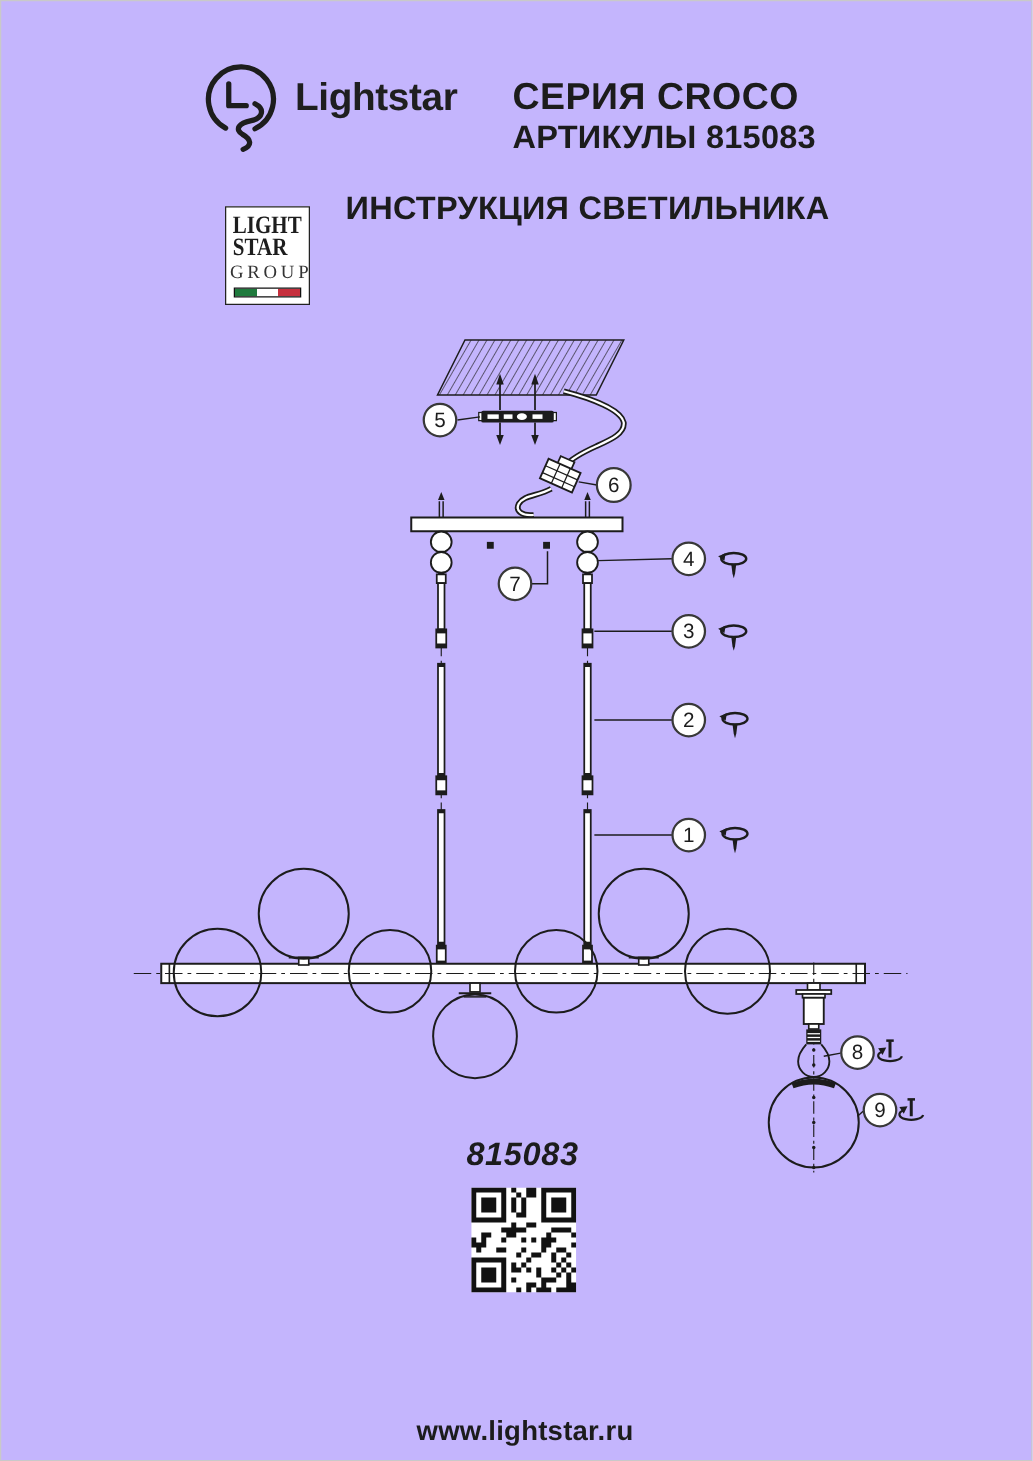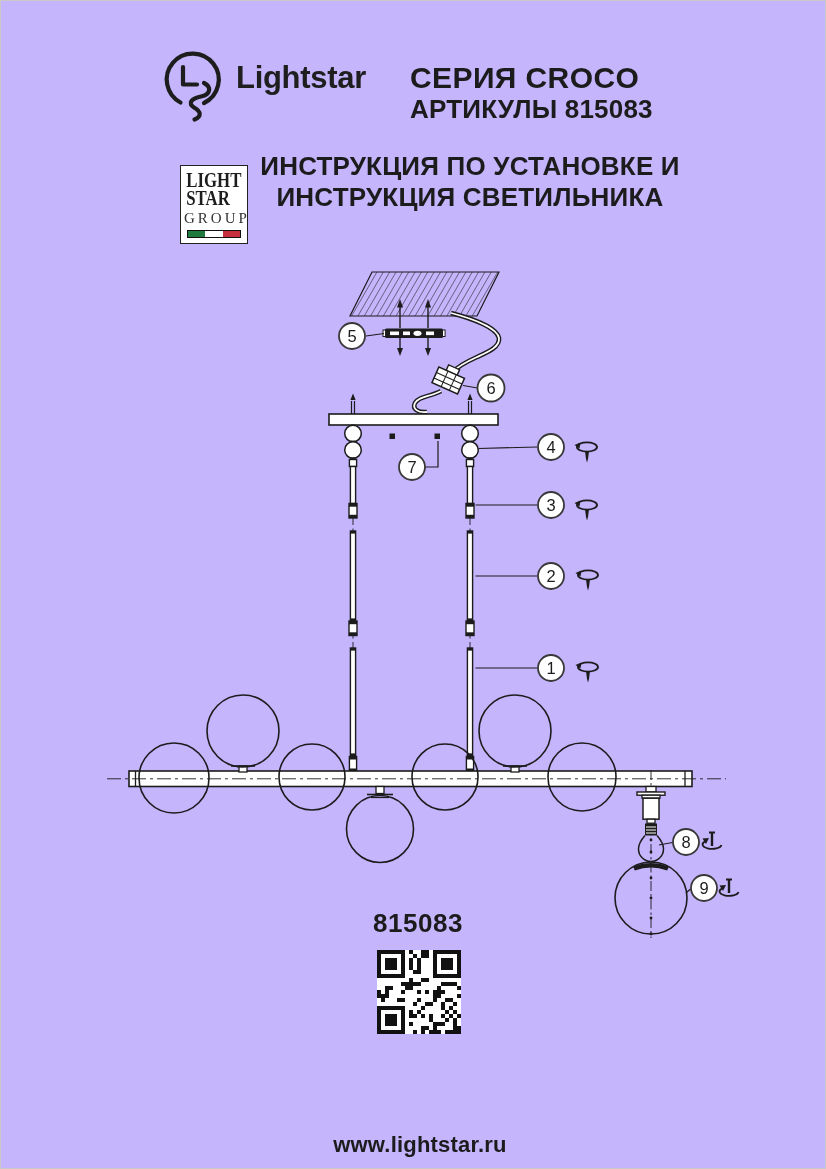--- a/index.html
+++ b/index.html
@@ -19,21 +19,21 @@
   .badge-word{font-family:"Liberation Serif",serif;font-weight:bold;font-size:20px;line-height:0.92;transform:scaleX(0.84);transform-origin:center;color:#1d1d1d;}
   .badge-word.first{margin-top:5px;}
   .badge-group{font-family:"Liberation Serif",serif;font-size:15px;letter-spacing:3px;margin-top:2px;color:#333;text-indent:3px;}
   .badge-flag{width:52px;height:6px;margin:3px auto 0;border:1px solid #111;
     background:linear-gradient(to right,#1f7a3d 0 33.3%,#ffffff 33.3% 66.6%,#c62f3d 66.6%);}
   
   .diagram{left:0;top:0;width:826px;height:1169px;}
   .callout circle{fill:#fff;stroke:#383838;stroke-width:1.8;}
   .callout text{font-family:"Liberation Sans",sans-serif;font-size:16.5px;fill:#1c1c1c;text-anchor:middle;}
   
-  .article-number{left:318px;top:908px;width:200px;text-align:center;font-size:26px;font-weight:bold;letter-spacing:0.5px;}
+  .article-number{left:318px;top:908px;width:200px;text-align:center;font-size:26px;font-weight:bold;letter-spacing:0.5px;font-style:italic;}
   .qr-box{left:377px;top:950px;}
   .website-url{left:260px;top:1132px;width:320px;text-align:center;font-size:22px;font-weight:bold;letter-spacing:0.2px;}
 </style>
 </head>
 <body>
 
 <div class="page">
 
   <svg class="abs" style="left:158px;top:44px" width="74" height="82" viewBox="0 0 74 82">
     <path d="M 22.5,58.5 A 26,26 0 1 1 46,59" fill="none" stroke="#1d1d1d" stroke-width="4.2" stroke-linecap="round"></path>
@@ -48,21 +48,20 @@
   </div>
 
   <div class="abs group-badge">
     <div class="badge-word first">LIGHT</div>
     <div class="badge-word">STAR</div>
     <div class="badge-group">GROUP</div>
     <div class="badge-flag"></div>
   </div>
 
   <div class="abs instruction-block">
-    <div>ИНСТРУКЦИЯ ПО УСТАНОВКЕ И</div>
     <div>ИНСТРУКЦИЯ СВЕТИЛЬНИКА</div>
   </div>
 
   <svg class="abs diagram" viewBox="0 0 826 1169">
     <defs>
       <pattern id="hatch" patternUnits="userSpaceOnUse" width="5.5" height="5.5" patternTransform="rotate(30)">
         <line x1="0" y1="0" x2="0" y2="5.5" stroke="#1c1c1c" stroke-width="1"></line>
       </pattern>
     </defs>
 

